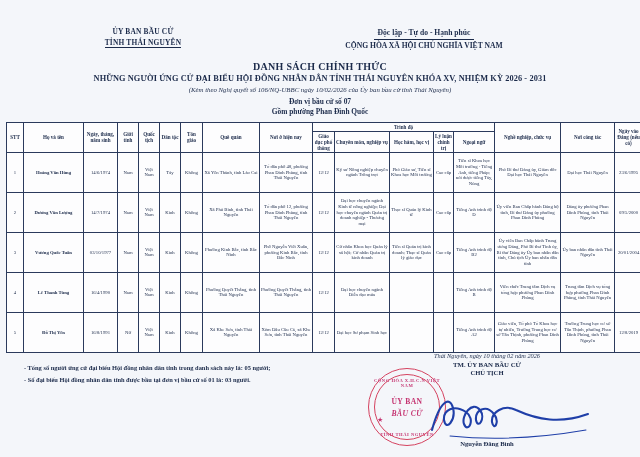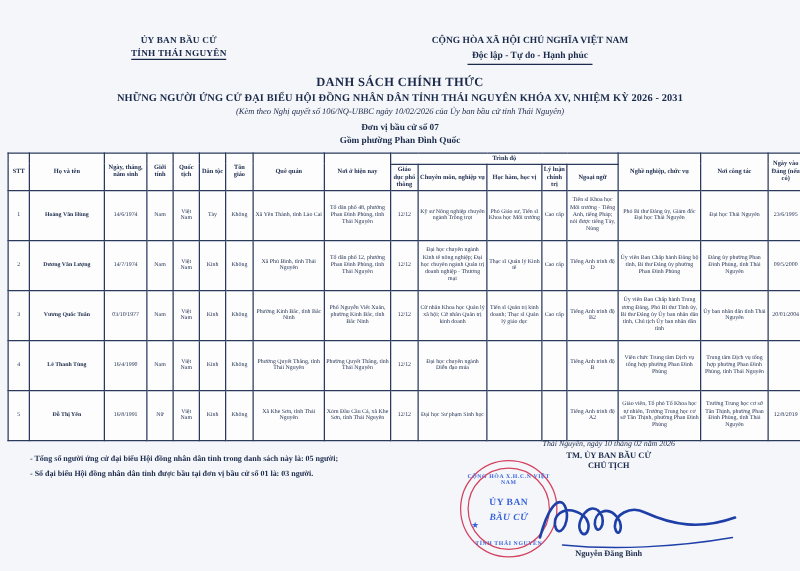--- a/index.html
+++ b/index.html
@@ -105,21 +105,21 @@
   .sign .who  { font-size: 6.6px; font-weight: bold; position: absolute; left: 0; right: 0; top: 88px; }
 
   
   .stamp {
     position: absolute;
     left: 6px;
     top: 16px;
     width: 78px; height: 78px;
     border: 1.6px solid #d0294a;
     border-radius: 50%;
-    color: #1d4ed8;
+    color: #be185d;
     opacity: .88;
   }
   .stamp:after {
     content: "";
     position: absolute;
     left: 5px; top: 5px; right: 5px; bottom: 5px;
     border: 0.8px solid #d0294a;
     border-radius: 50%;
   }
   .stamp .l1, .stamp .l2 {
@@ -156,22 +156,22 @@
 <body>
 
 <div class="page">
 
   <div class="hdr">
     <div class="hdr-left">
       <div>ỦY BAN BẦU CỬ</div>
       <div><span class="tn-ul">TỈNH THÁI NGUYÊN</span></div>
     </div>
     <div class="hdr-right">
+      <div><span class="sub">Độc lập - Tự do - Hạnh phúc</span></div>
       <div>CỘNG HÒA XÃ HỘI CHỦ NGHĨA VIỆT NAM</div>
-      <div><span class="sub">Độc lập - Tự do - Hạnh phúc</span></div>
     </div>
   </div>
 
   <div class="titles">
     <div class="t1">DANH SÁCH CHÍNH THỨC</div>
     <div class="t2">NHỮNG NGƯỜI ỨNG CỬ ĐẠI BIỂU HỘI ĐỒNG NHÂN DÂN TỈNH THÁI NGUYÊN KHÓA XV, NHIỆM KỲ 2026 - 2031</div>
     <div class="t3">(Kèm theo Nghị quyết số 106/NQ-UBBC ngày 10/02/2026 của Ủy ban bầu cử tỉnh Thái Nguyên)</div>
     <div class="t4">Đơn vị bầu cử số 07</div>
     <div class="t5">Gồm phường Phan Đình Quốc</div>
   </div>

